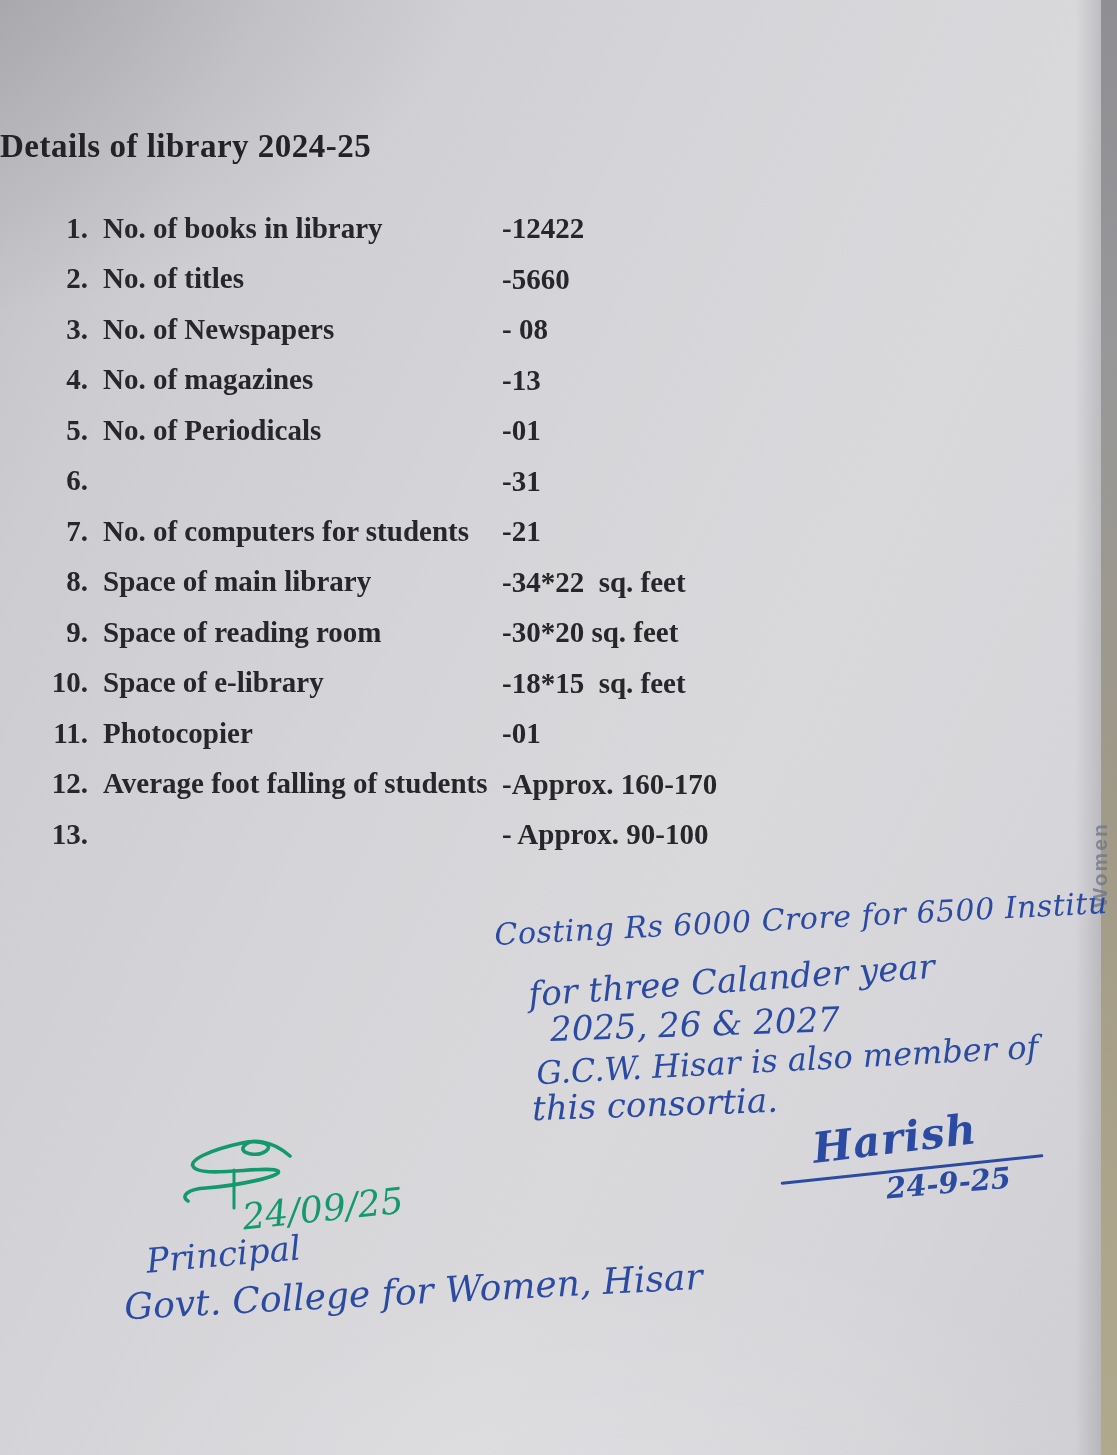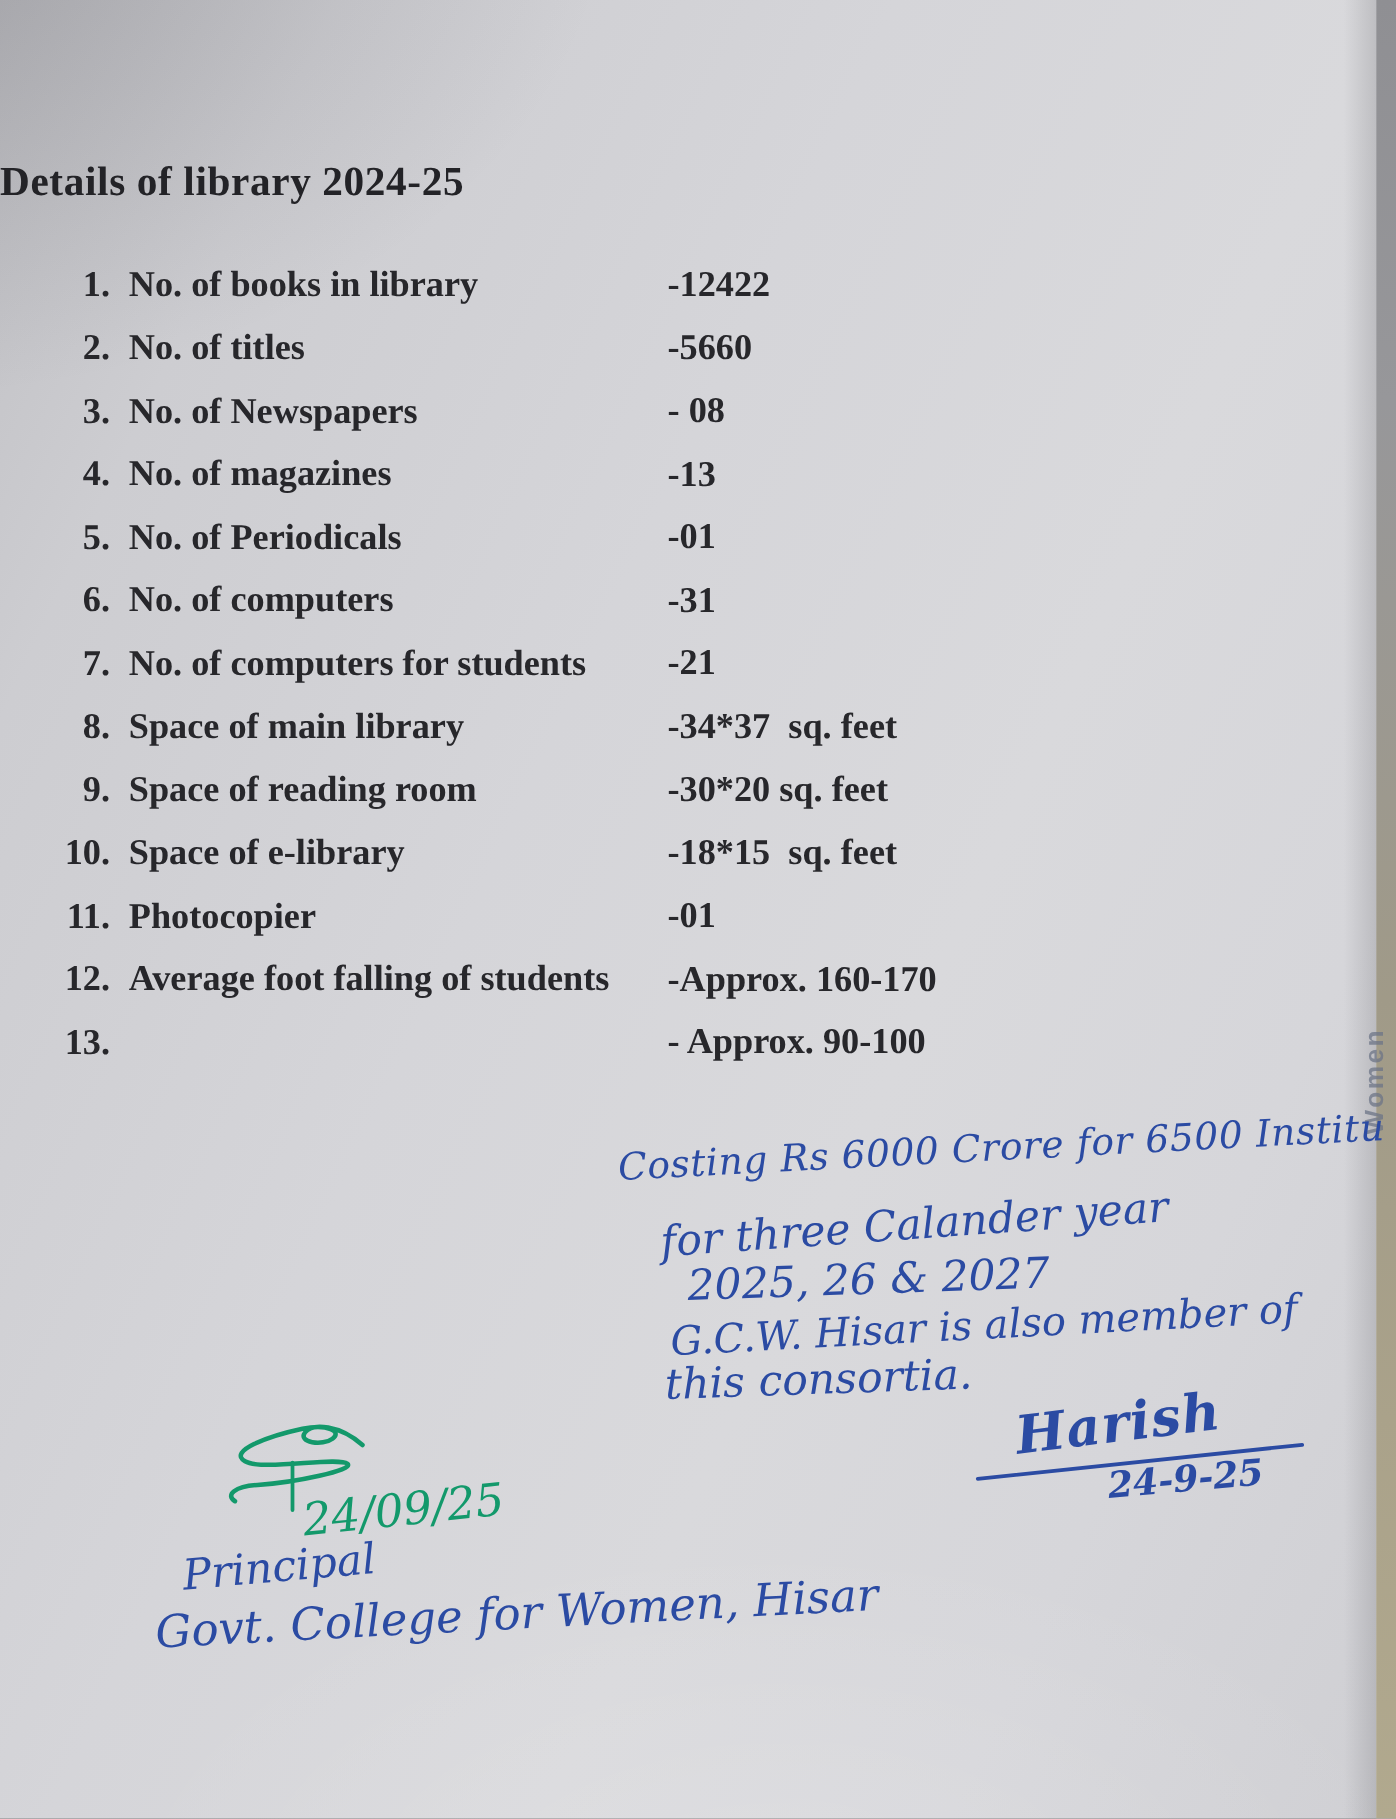--- a/index.html
+++ b/index.html
@@ -44,21 +44,20 @@
     position:relative;height:50.5px;
     display:flex;align-items:center;
     font-size:29px;font-weight:bold;color:#27272b;
   }
   .row .num{display:inline-block;width:48px;text-align:right;flex:none;}
   .row .label{margin-left:15px;white-space:pre;}
   .row .value{
     position:absolute;left:462px;top:50%;
     transform:translateY(-50%);
     white-space:pre;
-    margin-left:32px;
   }
   
   .hand{
     position:absolute;
     font-family:"DejaVu Serif", serif;
     font-style:italic;
     color:#2b4ba3;
     white-space:nowrap;
   }
   .note0{left:494px;top:901px;font-size:30px;transform:rotate(-3deg);letter-spacing:.5px;}
@@ -114,32 +113,31 @@
       <span class="label">No. of magazines</span>
       <span class="value">-13</span>
     </div>
     <div class="row">
       <span class="num">5.</span>
       <span class="label">No. of Periodicals</span>
       <span class="value">-01</span>
     </div>
     <div class="row">
       <span class="num">6.</span>
-      <span class="label">No. of computers</span>
       <span class="value">-31</span>
     </div>
     <div class="row">
       <span class="num">7.</span>
       <span class="label">No. of computers for students</span>
       <span class="value">-21</span>
     </div>
     <div class="row">
       <span class="num">8.</span>
       <span class="label">Space of main library</span>
-      <span class="value">-34*37  sq. feet</span>
+      <span class="value">-34*22  sq. feet</span>
     </div>
     <div class="row">
       <span class="num">9.</span>
       <span class="label">Space of reading room</span>
       <span class="value">-30*20 sq. feet</span>
     </div>
     <div class="row">
       <span class="num">10.</span>
       <span class="label">Space of e-library</span>
       <span class="value">-18*15  sq. feet</span>

